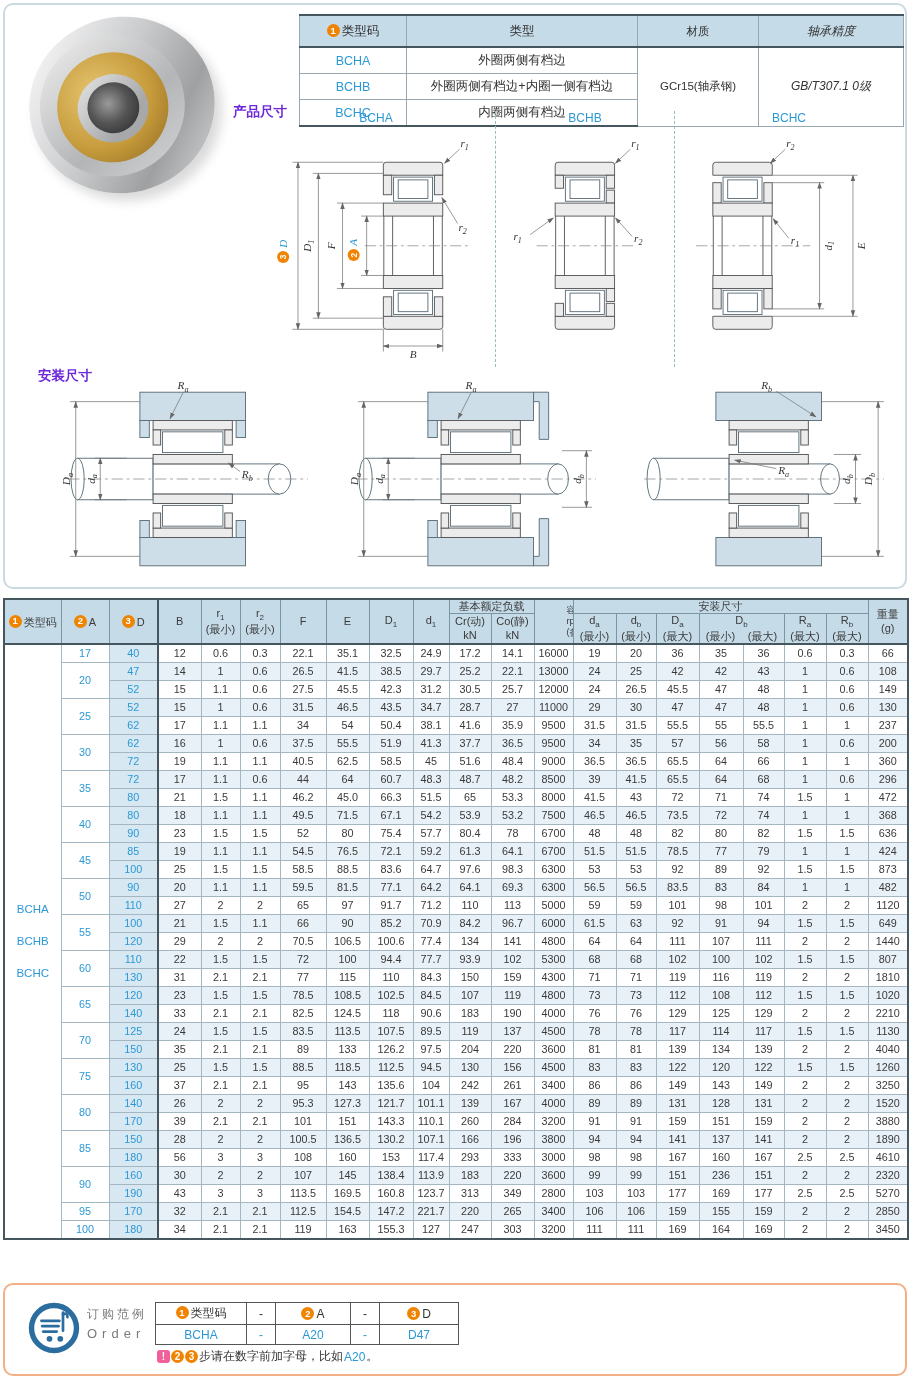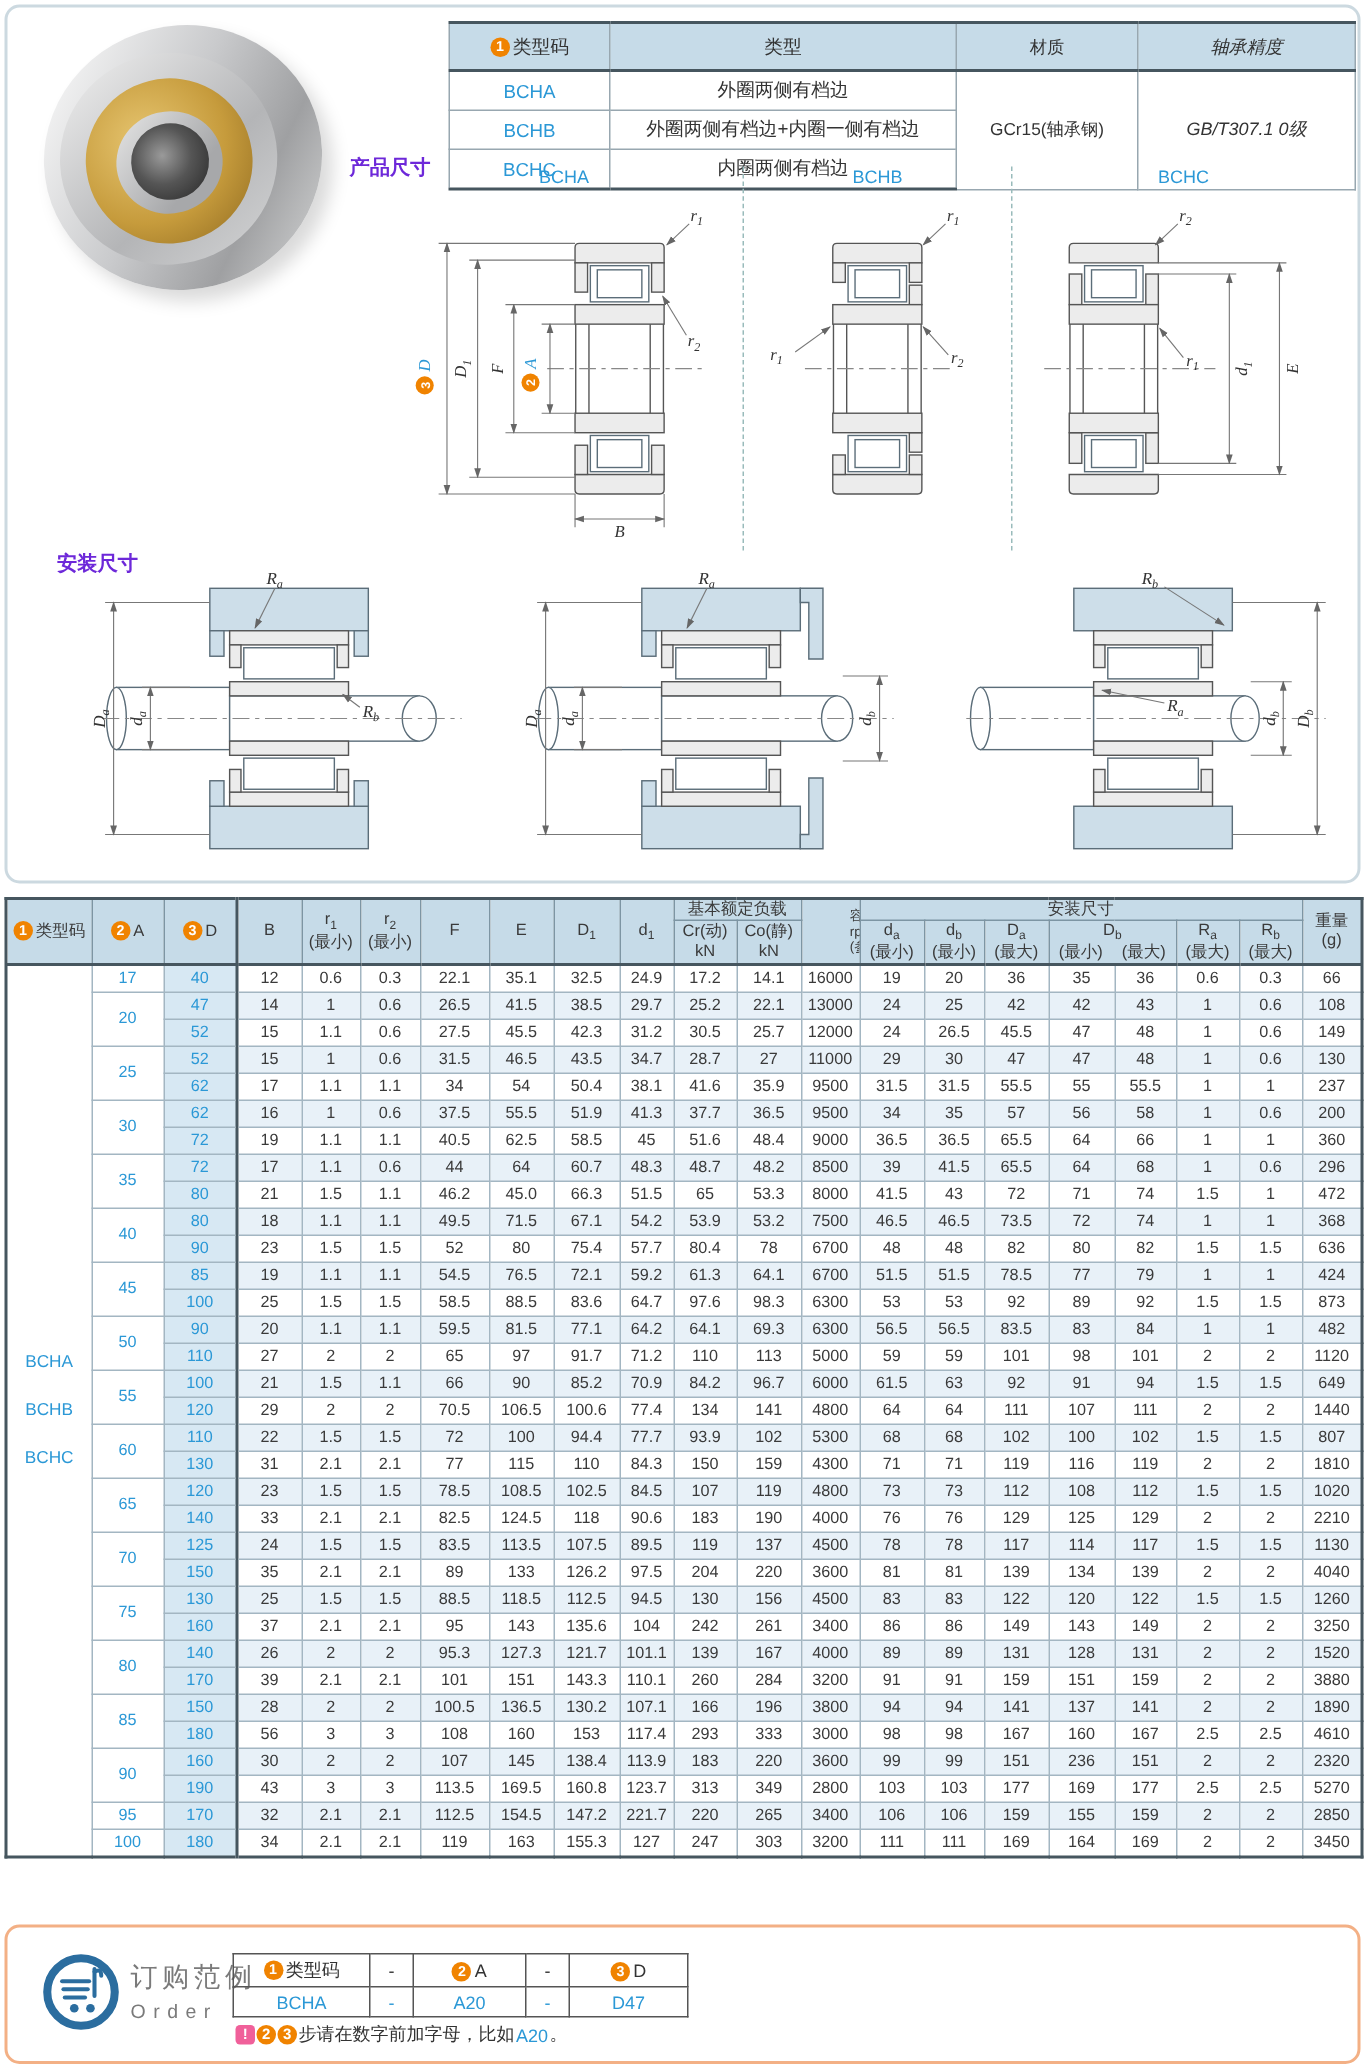--- a/index.html
+++ b/index.html
@@ -63,21 +63,21 @@
   #spec-table td.dcell{color:#2b98d6;background:#d7e8f3;}
   #spec-table .bRd{border-right:2px solid #46565f !important;}
   #spec-table td.typecol{background:#fff;}
   .typecodes{display:flex;flex-direction:column;align-items:center;gap:15px;color:#2b98d6;font-size:11.5px;}
   #spec-table sub,.type-table sub{font-size:8px;}
   .flexparen{display:flex;justify-content:space-around;}
   
   .card-bottom{position:absolute;left:3px;top:1283px;width:900px;height:89px;border:2px solid #f3b085;border-radius:10px;background:#fff;}
   .cart{position:absolute;left:22px;top:16px;width:54px;height:54px;}
   .order-titles{position:absolute;left:82px;top:21px;color:#7a7a7a;}
-  .t-cn{font-size:18px;letter-spacing:3px;}
+  .t-cn{font-size:12px;letter-spacing:3px;}
   .t-en{font-size:13px;letter-spacing:5px;margin-top:3px;}
   .order-table{position:absolute;left:150px;top:17px;border-collapse:collapse;font-size:12px;}
   .order-table th,.order-table td{border:1px solid #555;text-align:center;padding:0 6px;font-weight:normal;}
   .order-table th{height:21px;}
   .order-table td{height:19px;color:#2b98d6;}
   .ot-c1{width:78px;}.ot-dash{width:16px;}.ot-c2{width:62px;}.ot-c3{width:66px;}
   .order-note{position:absolute;left:152px;top:63px;font-size:12px;color:#333;display:flex;align-items:center;gap:1px;}
   .nbadge{display:inline-flex;width:13px;height:13px;border-radius:50%;background:#f08300;color:#fff;font-size:10px;
     font-weight:bold;align-items:center;justify-content:center;}
   .nbadge.pink{background:#f0609a;border-radius:3px;}

